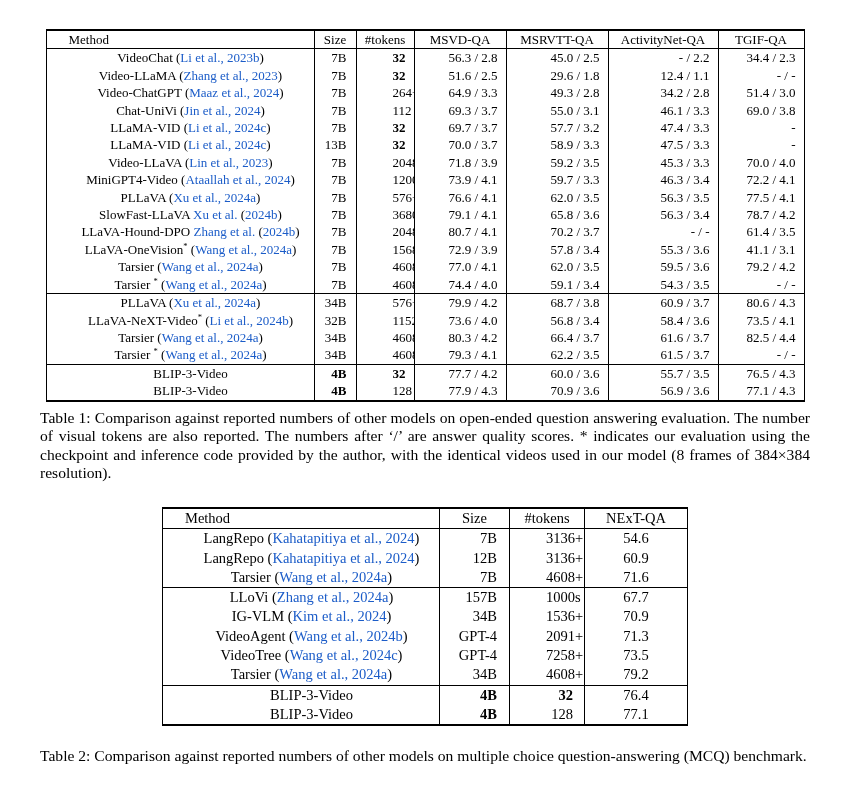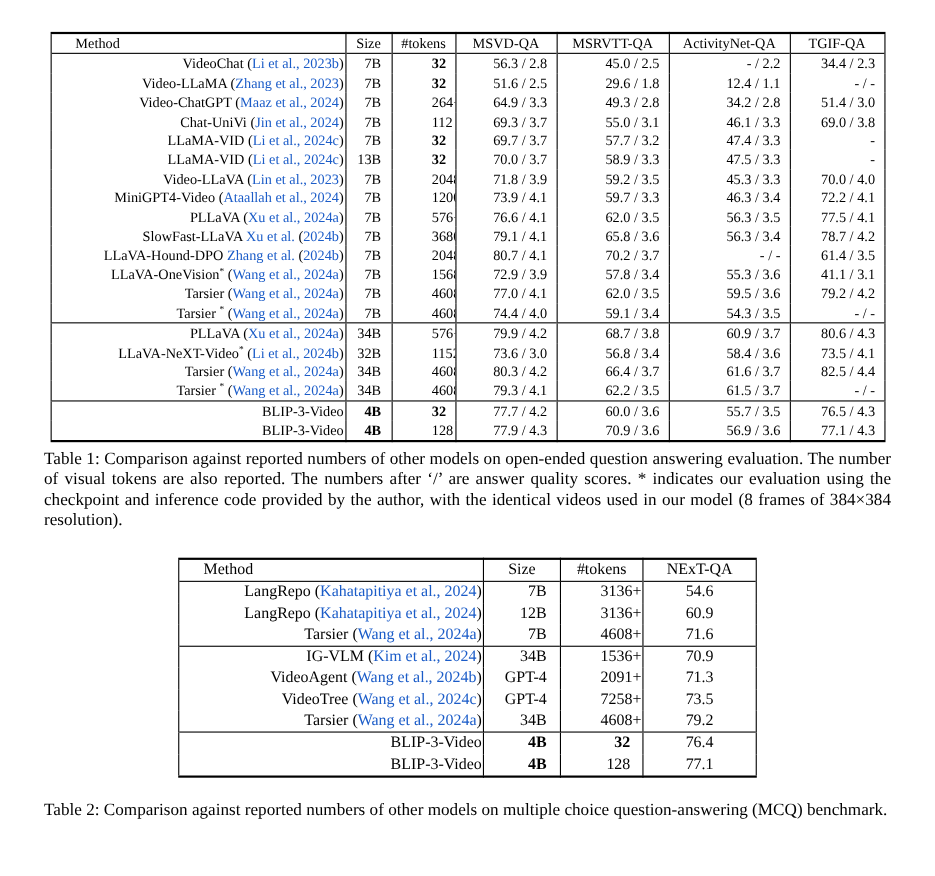--- a/index.html
+++ b/index.html
@@ -13,21 +13,21 @@
   th,td{font-weight:normal;vertical-align:middle;border-left:1px solid #000;
         overflow:hidden;white-space:nowrap;}
   th:last-child,td:last-child{border-right:1px solid #000;}
   #t1 th,#t1 td{line-height:15.4px;padding-top:1px;padding-bottom:1px;}
   #t2 th,#t2 td{line-height:17.3px;padding-top:1px;padding-bottom:1px;}
   thead tr{border-bottom:1.6px solid #000;}
   tbody.grp tr:first-child th,tbody.grp tr:first-child td{border-top:1.6px solid #000;}
 
   .h-method{text-align:left;padding-left:22px;}
   .h-center{text-align:center;}
-  .c-method{text-align:right;padding-left:22px;}
+  .c-method{text-align:center;padding-left:22px;}
   .c-size{text-align:right;padding-right:9px;}
   .c-tok{text-align:right;padding-right:4px;padding-left:36px;}
   .c-score{text-align:right;padding-right:8px;}
   .c-next{text-align:center;}
   #t2 .c-size{padding-right:12px;}
   #t2 .c-tok{padding-right:3px;}
   .suf{display:inline-block;width:7px;text-align:left;}
   #t2 .suf{width:8px;}
   .b{font-weight:bold;}
   .cite{color:#1b5cc8;cursor:pointer;}
@@ -198,21 +198,21 @@
           <td class="c-tok"><span>576</span><span class="suf">+</span></td>
           <td class="c-score">79.9 / 4.2</td>
           <td class="c-score">68.7 / 3.8</td>
           <td class="c-score">60.9 / 3.7</td>
           <td class="c-score">80.6 / 4.3</td>
         </tr>
         <tr>
           <td class="c-method"><span>LLaVA-NeXT-Video</span><sup>*</sup><span> (</span><span class="cite">Li et al., 2024b</span><span>)</span></td>
           <td class="c-size">32B</td>
           <td class="c-tok"><span>1152</span><span class="suf"></span></td>
-          <td class="c-score">73.6 / 3.0</td>
+          <td class="c-score">73.6 / 4.0</td>
           <td class="c-score">56.8 / 3.4</td>
           <td class="c-score">58.4 / 3.6</td>
           <td class="c-score">73.5 / 4.1</td>
         </tr>
         <tr>
           <td class="c-method"><span>Tarsier (</span><span class="cite">Wang et al., 2024a</span><span>)</span></td>
           <td class="c-size">34B</td>
           <td class="c-tok"><span>4608</span><span class="suf">+</span></td>
           <td class="c-score">80.3 / 4.2</td>
           <td class="c-score">66.4 / 3.7</td>
@@ -283,20 +283,26 @@
         </tr>
         <tr>
           <td class="c-method"><span>Tarsier (</span><span class="cite">Wang et al., 2024a</span><span>)</span></td>
           <td class="c-size">7B</td>
           <td class="c-tok"><span>4608</span><span class="suf">+</span></td>
           <td class="c-next">71.6</td>
         </tr>
       </tbody>
       <tbody class="grp">
         <tr>
+          <td class="c-method"><span>LLoVi (</span><span class="cite">Zhang et al., 2024a</span><span>)</span></td>
+          <td class="c-size">157B</td>
+          <td class="c-tok"><span>1000</span><span class="suf">s</span></td>
+          <td class="c-next">67.7</td>
+        </tr>
+        <tr>
           <td class="c-method"><span>IG-VLM (</span><span class="cite">Kim et al., 2024</span><span>)</span></td>
           <td class="c-size">34B</td>
           <td class="c-tok"><span>1536</span><span class="suf">+</span></td>
           <td class="c-next">70.9</td>
         </tr>
         <tr>
           <td class="c-method"><span>VideoAgent (</span><span class="cite">Wang et al., 2024b</span><span>)</span></td>
           <td class="c-size">GPT-4</td>
           <td class="c-tok"><span>2091</span><span class="suf">+</span></td>
           <td class="c-next">71.3</td>

